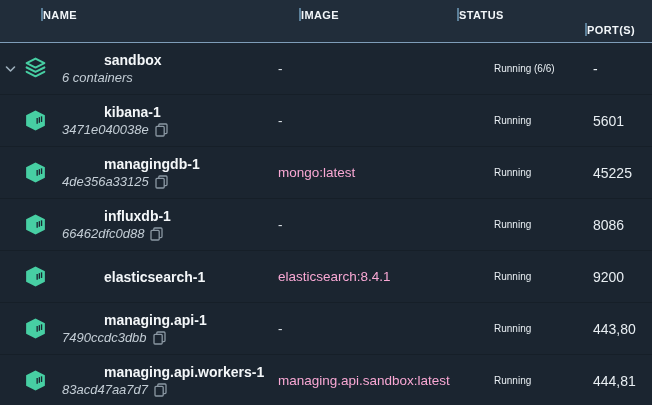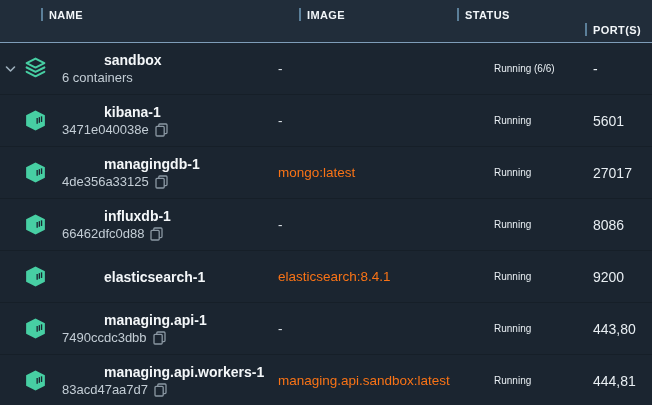--- a/index.html
+++ b/index.html
@@ -15,21 +15,21 @@
   
   .table-header {
     position:relative;
     height:43px;
     flex:0 0 43px;
     background:#212d3a;
     border-bottom:1px solid #7f9db8;
   }
   .header-cell {
     position:absolute; top:8px;
-    display:flex; align-items:center; gap:6px;
+    display:flex; align-items:center; gap:0;
   }
   .header-pipe {
     width:2px; height:13px; background:#5b7f99; display:inline-block;
   }
   .header-label {
     font-size:11px; font-weight:bold; color:#f2f6f9; letter-spacing:0.4px;
   }
   .hc-name   { left:41px; }
   .hc-image  { left:269px;margin-left:30px; }
   .hc-status { left:457px; }
@@ -46,27 +46,27 @@
     cursor:pointer;
   }
   .cell-name { position:relative; height:100%; display:flex; align-items:center; padding-left:22px; }
   .chevron { position:absolute; left:5px; top:50%; transform:translateY(-50%); display:none; line-height:0; }
   .row.group .chevron { display:block; }
   .type-icon { width:26px; height:26px; flex:0 0 26px; display:flex; align-items:center; justify-content:center; line-height:0; }
   .icon-stack { display:none; }
   .row.group .icon-stack { display:block; }
   .name-block { margin-left:14px; display:flex; flex-direction:column; justify-content:center; }
   .name-main { font-size:14px; font-weight:bold; color:#f4f7f9; line-height:18px; white-space:nowrap;margin-left:42px; }
-  .name-sub-wrap { display:flex; align-items:center; gap:6px; line-height:18px; }
+  .name-sub-wrap { display:flex; align-items:center; gap:6px; line-height:18px;font-style:italic; }
   .name-sub { font-size:13px; color:#c3cdd5; white-space:nowrap; }
   .copy-btn { display:none; line-height:0; cursor:pointer; }
   .row:not(.group) .copy-btn { display:inline-block; }
 
   .cell-image { font-size:13.5px; color:#e4eaee; white-space:nowrap; overflow:hidden; }
-  .cell-image.link { color:#f97316; }
+  .cell-image.link { color:#f9a8d4; }
   .cell-status { font-size:10px; color:#e8eef2; white-space:nowrap; }
   .cell-ports { font-size:14px; color:#e8eef2; white-space:nowrap; }
 </style>
 </head>
 <body>
 
 <div class="app">
 
   <div class="table-header">
     <div class="header-cell hc-name">
@@ -164,21 +164,21 @@
             <svg width="13" height="14" viewBox="0 0 13 14">
               <rect x="3.8" y="1" width="8.2" height="9.6" rx="1" fill="none" stroke="#8b98a3" stroke-width="1.3"></rect>
               <rect x="1" y="3.4" width="8.2" height="9.6" rx="1" fill="#1b2530" stroke="#8b98a3" stroke-width="1.3"></rect>
             </svg>
           </span>
         </span>
       </span>
     </div>
     <div class="cell-image link">mongo:latest</div>
     <div class="cell-status">Running</div>
-    <div class="cell-ports">27017</div>
+    <div class="cell-ports">45225</div>
   </div>
       <div class="row">
     <div class="cell-name">
 
       <span class="type-icon">
 
         <svg class="icon-container" width="25" height="25" viewBox="0 0 24 24">
           <polygon points="12,2.5 21,7 21,17 12,21.5 3,17 3,7" fill="#47cfa3"></polygon>
           <line x1="13.6" y1="9.6" x2="13.6" y2="15.0" stroke="#1b2530" stroke-width="1.3"></line>
           <line x1="15.7" y1="8.8" x2="15.7" y2="14.2" stroke="#1b2530" stroke-width="1.3"></line>

